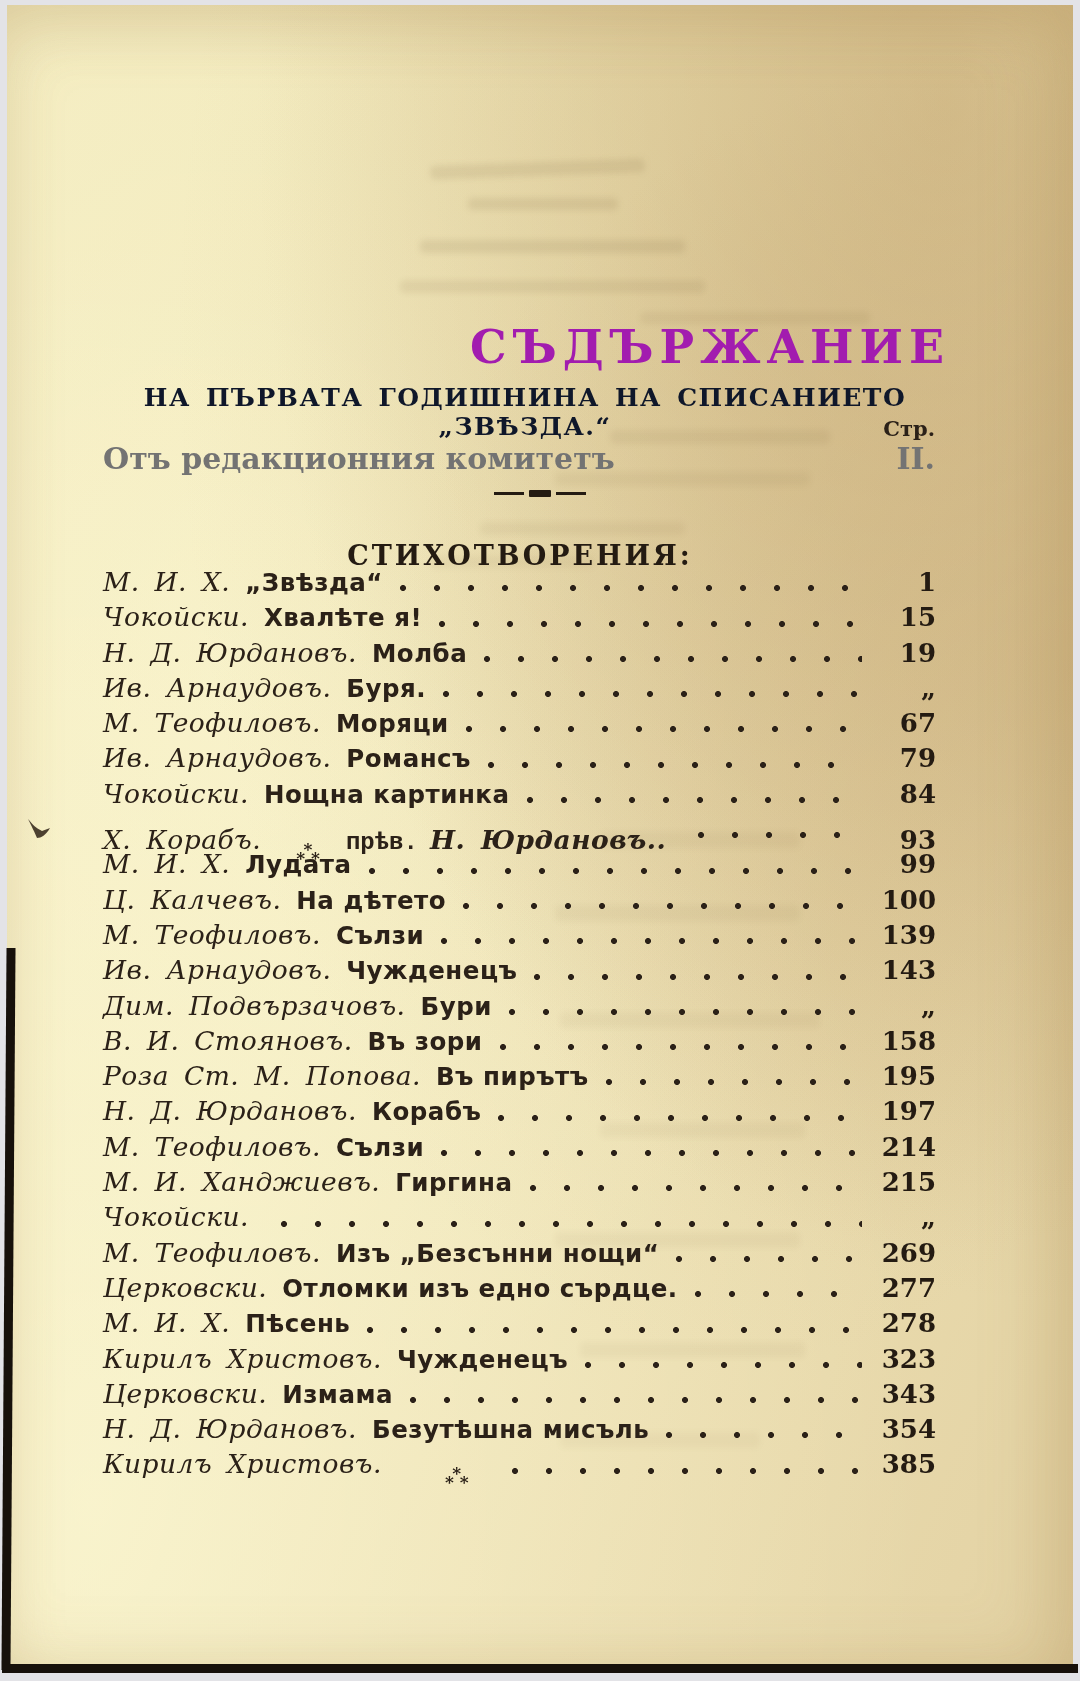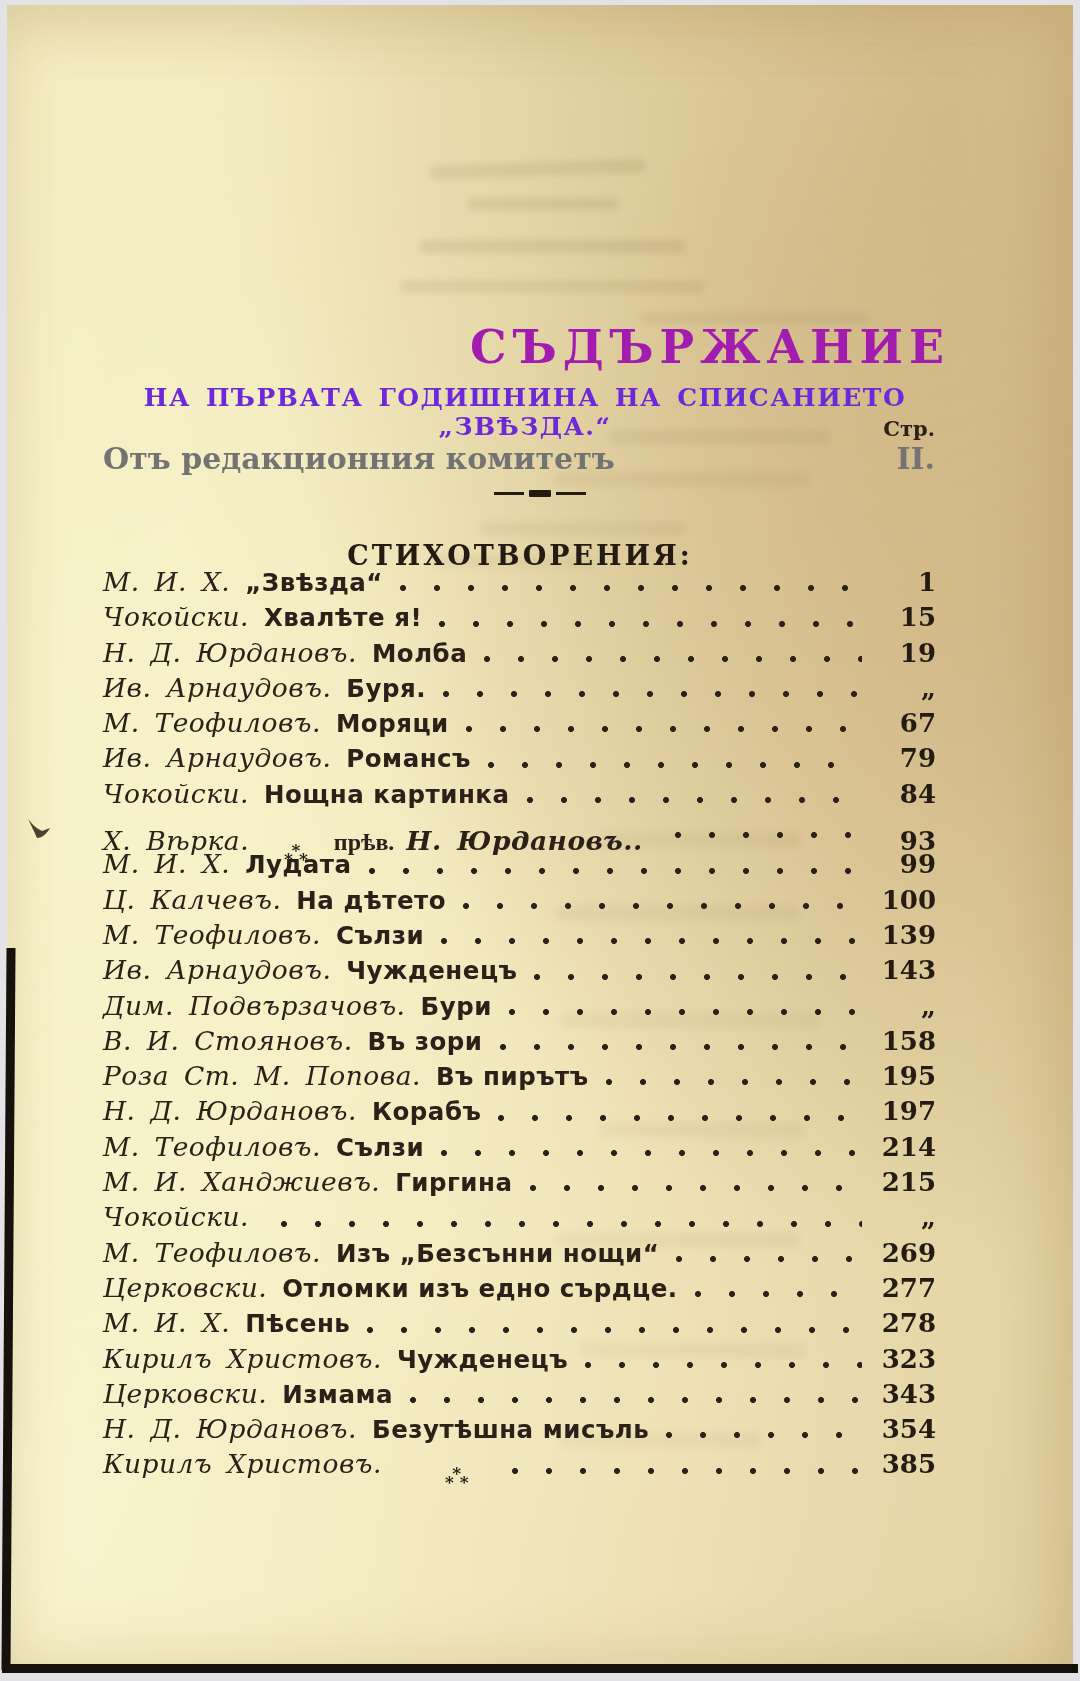--- a/index.html
+++ b/index.html
@@ -22,21 +22,21 @@
   .ghost{position:absolute;background:rgba(118,92,52,0.12);filter:blur(3px);border-radius:5px;}
   .border-left{position:absolute;left:4px;top:948px;width:9px;height:722px;background:#17110b;transform:rotate(.4deg);}
   .border-bottom{position:absolute;left:2px;top:1664px;width:1076px;height:9px;background:#17110b;}
   .content{position:absolute;left:0;top:0;width:1080px;color:#2b2118;}
   .doc-title{
     position:absolute;top:320px;left:90px;width:860px;text-align:right;
     font-weight:bold;font-size:46px;letter-spacing:6px;color:#a21caf;
   }
   .doc-subtitle{
     position:absolute;top:383px;left:95px;width:860px;text-align:center;
-    font-weight:bold;font-size:25px;letter-spacing:1.5px;word-spacing:5px;color:#6d28d9;
+    font-weight:bold;font-size:25px;letter-spacing:1.5px;word-spacing:5px;color:#0f172a;
   }
   .page-col-label{
     position:absolute;top:416px;left:790px;width:145px;text-align:right;
     font-weight:bold;font-size:21px;
   }
   .editorial-row{
     position:absolute;top:441px;left:103px;width:832px;
     display:flex;justify-content:space-between;align-items:baseline;
     font-weight:bold;font-size:30px;color:#737373;
   }
@@ -44,21 +44,21 @@
   .divider .dash{width:30px;height:3px;background:#241b12;}
   .divider .blob{width:22px;height:7px;background:#241b12;margin:0 5px;border-radius:1px;}
   .section-heading{
     position:absolute;top:506px;left:90px;width:860px;text-align:center;
     font-weight:bold;font-size:27px;letter-spacing:3px;color:#241b12;margin-top:34px;
   }
   .toc{position:absolute;top:566px;left:103px;width:833px;}
   .toc-row{display:flex;align-items:baseline;height:35.3px;white-space:nowrap;}
   .author{font-style:italic;font-size:26.5px;letter-spacing:.5px;word-spacing:6px;margin-right:15px;flex:0 0 auto;}
   .title{font-family:"DejaVu Sans", sans-serif;font-weight:bold;font-size:24.5px;letter-spacing:.5px;flex:0 0 auto;}
-  .note{font-size:24px;font-weight:bold;margin-right:12px;flex:0 0 auto;font-family:Liberation Serif, serif;margin-top:16px;}
+  .note{font-size:24px;font-weight:bold;margin-right:12px;flex:0 0 auto;font-family:Liberation Mono, monospace;margin-top:16px;}
   .leader{
     flex:1 1 auto;align-self:flex-end;height:12px;margin:0 10px 7px 16px;
     background-image:radial-gradient(circle at 4px 6px, #2b2118 2.6px, transparent 3.4px);
     background-size:34px 12px;background-repeat:repeat-x;
   }
   .pg{flex:0 0 64px;text-align:right;font-weight:bold;font-size:26px;color:#241b12;}
   .asterism{display:inline-flex;flex-direction:column;align-items:center;margin:0 26px 0 20px;
     font-weight:bold;font-size:17px;line-height:9px;transform:translateY(6px);flex:0 0 auto;}
   .ink-mark{position:absolute;left:27px;top:817px;}
 </style>
@@ -156,21 +156,21 @@
     </div>
 
     <div class="toc-row">
       <span class="author">Чокойски.</span>
       <span class="title">Нощна картинка</span>
       <span class="leader"></span>
       <span class="pg">84</span>
     </div>
 
     <div class="toc-row">
-      <span class="author">Х. Вѣрка.</span>
+      <span class="author">Х. Корабъ.</span>
       <span class="asterism">
         <span>*</span>
         <span>* *</span>
       </span>
       <span class="note">прѣв.</span>
       <span class="author" style="font-weight:bold;">Н. Юрдановъ..</span>
       <span class="leader"></span>
       <span class="pg">93</span>
     </div>
 

